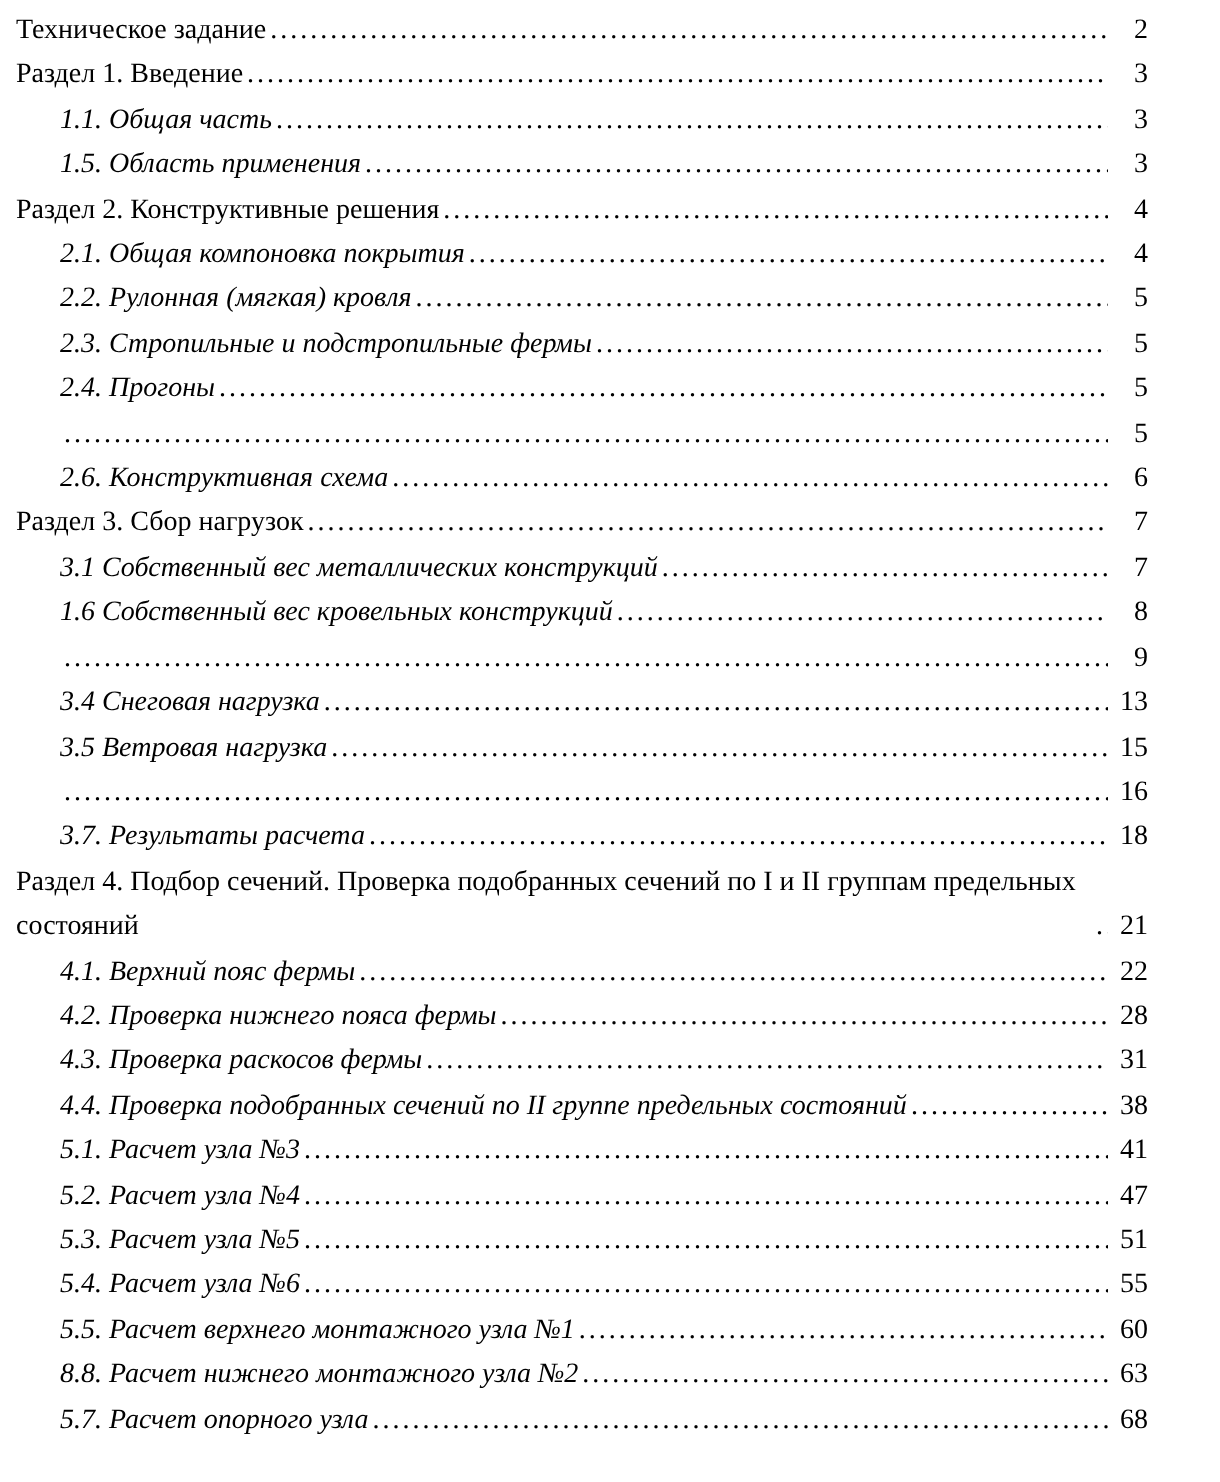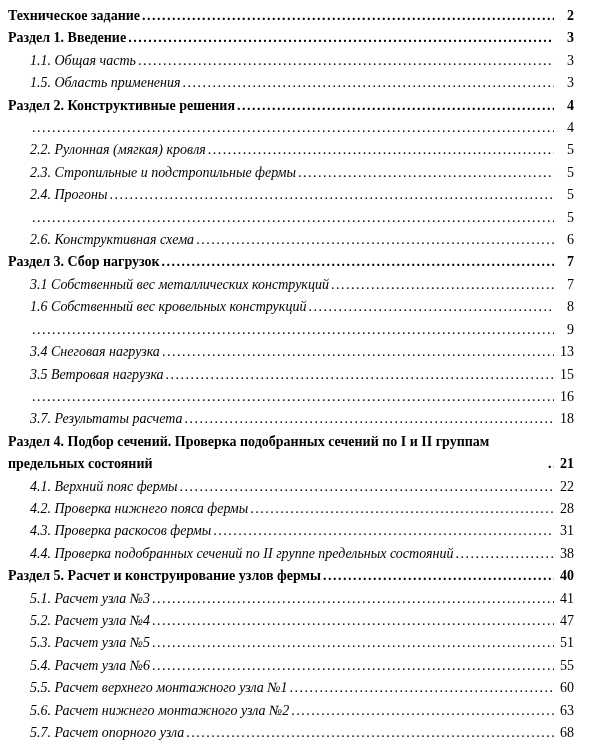--- a/index.html
+++ b/index.html
@@ -25,21 +25,21 @@
     width: 100%;
   }
   .toc-row {
     display: flex;
     align-items: flex-end;
     font-size: 14px;
     line-height: 22.4px;
     cursor: pointer;
   }
   .toc-row.lvl1 {
-    font-weight: bold;
+    font-weight: normal;
     justify-content: space-between;
   }
   .toc-row.lvl2 {
     padding-left: 22px;
   }
   .toc-row.lvl2 .toc-text {
     font-style: italic;
   }
   .toc-text {
     flex: 0 1 auto;
@@ -87,20 +87,21 @@
     <span class="toc-text">1.5. Область применения</span>
     <span class="leader"></span>
     <span class="pg">3</span>
   </div>
       <div class="toc-row lvl1">
     <span class="toc-text">Раздел 2. Конструктивные решения</span>
     <span class="leader"></span>
     <span class="pg">4</span>
   </div>
       <div class="toc-row lvl2">
+    <span class="toc-text">2.1. Общая компоновка покрытия</span>
     <span class="leader"></span>
     <span class="pg">4</span>
   </div>
       <div class="toc-row lvl2">
     <span class="toc-text">2.2. Рулонная (мягкая) кровля</span>
     <span class="leader"></span>
     <span class="pg">5</span>
   </div>
       <div class="toc-row lvl2">
     <span class="toc-text">2.3. Стропильные и подстропильные фермы</span>
@@ -177,25 +178,20 @@
       <div class="toc-row lvl2">
     <span class="toc-text">4.3. Проверка раскосов фермы</span>
     <span class="leader"></span>
     <span class="pg">31</span>
   </div>
       <div class="toc-row lvl2">
     <span class="toc-text">4.4. Проверка подобранных сечений по II группе предельных состояний</span>
     <span class="leader"></span>
     <span class="pg">38</span>
   </div>
-      <div class="toc-row lvl1">
-    <span class="toc-text">Раздел 5. Расчет и конструирование узлов фермы</span>
-    <span class="leader"></span>
-    <span class="pg">40</span>
-  </div>
       <div class="toc-row lvl2">
     <span class="toc-text">5.1. Расчет узла №3</span>
     <span class="leader"></span>
     <span class="pg">41</span>
   </div>
       <div class="toc-row lvl2">
     <span class="toc-text">5.2. Расчет узла №4</span>
     <span class="leader"></span>
     <span class="pg">47</span>
   </div>
@@ -208,21 +204,21 @@
     <span class="toc-text">5.4. Расчет узла №6</span>
     <span class="leader"></span>
     <span class="pg">55</span>
   </div>
       <div class="toc-row lvl2">
     <span class="toc-text">5.5. Расчет верхнего монтажного узла №1</span>
     <span class="leader"></span>
     <span class="pg">60</span>
   </div>
       <div class="toc-row lvl2">
-    <span class="toc-text">5.6. Расчет нижнего монтажного узла №2</span>
+    <span class="toc-text">8.8. Расчет нижнего монтажного узла №2</span>
     <span class="leader"></span>
     <span class="pg">63</span>
   </div>
       <div class="toc-row lvl2">
     <span class="toc-text">5.7. Расчет опорного узла</span>
     <span class="leader"></span>
     <span class="pg">68</span>
   </div>
     </div>
 </div>

